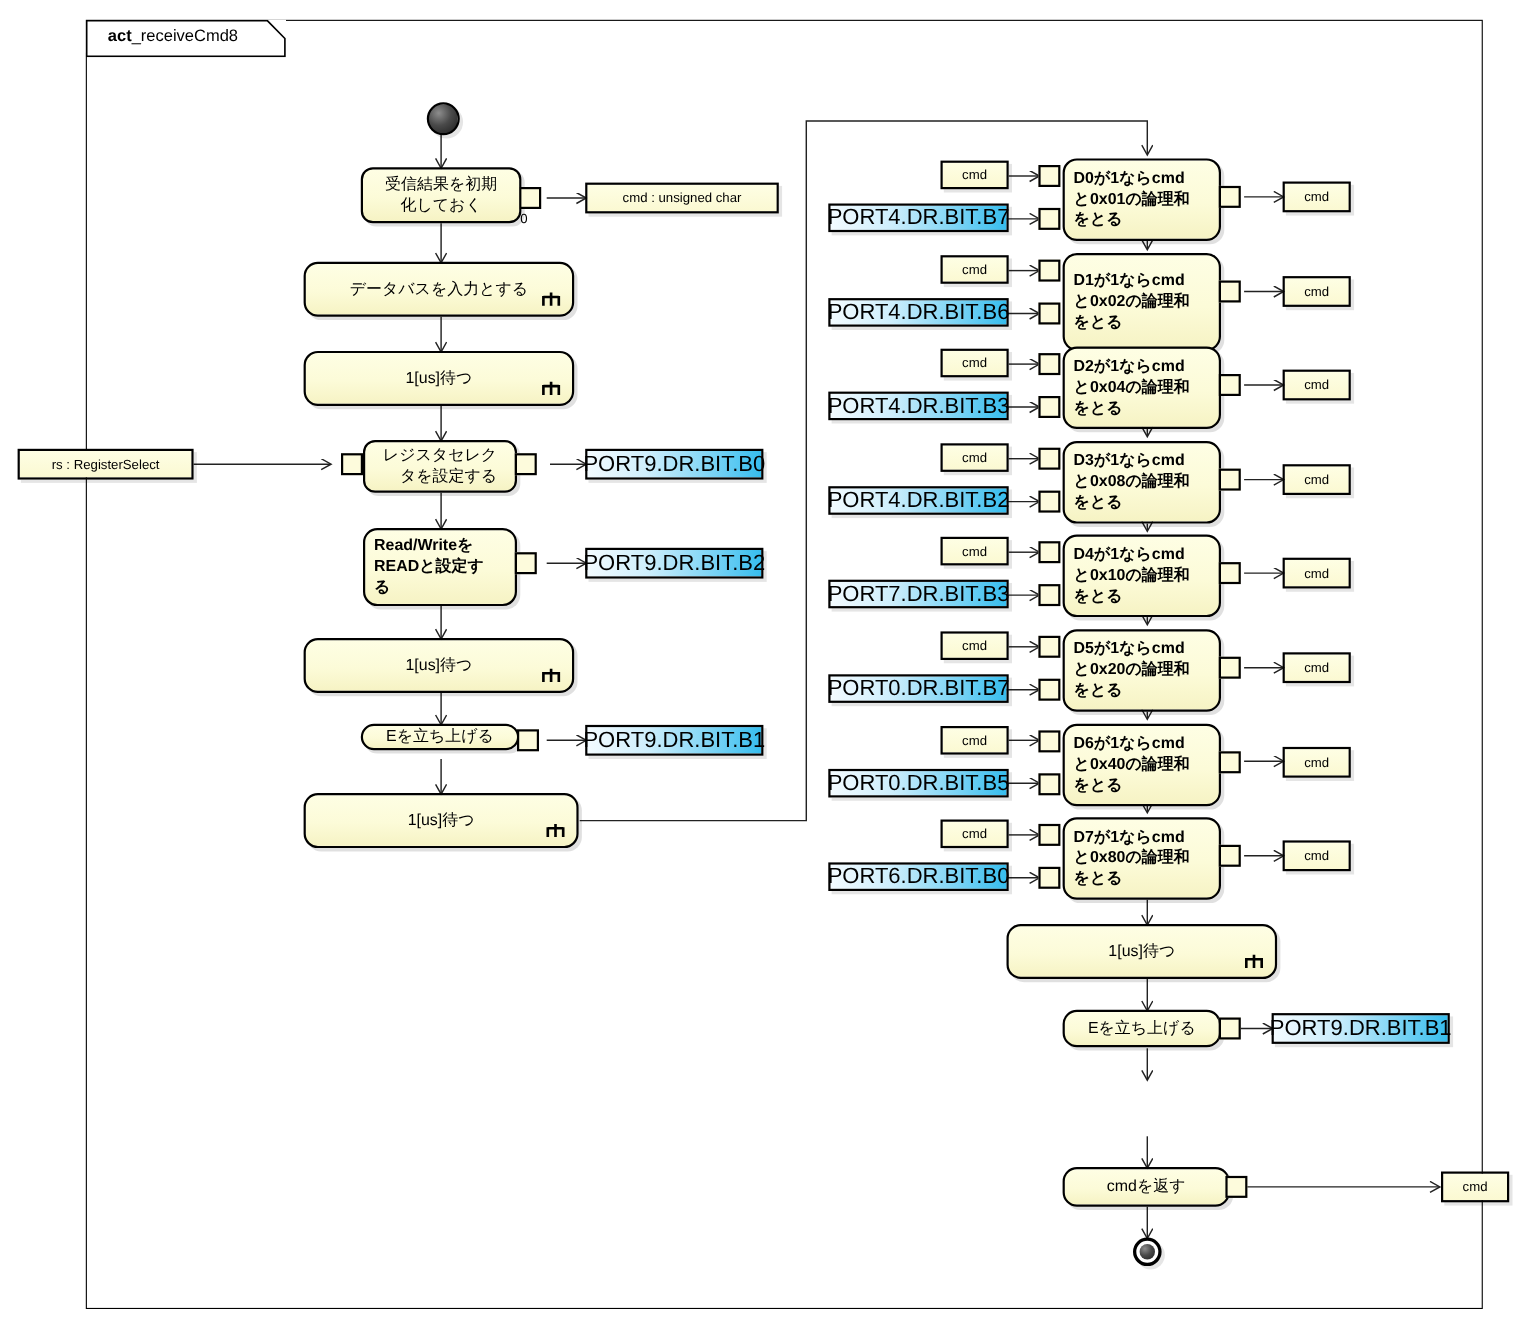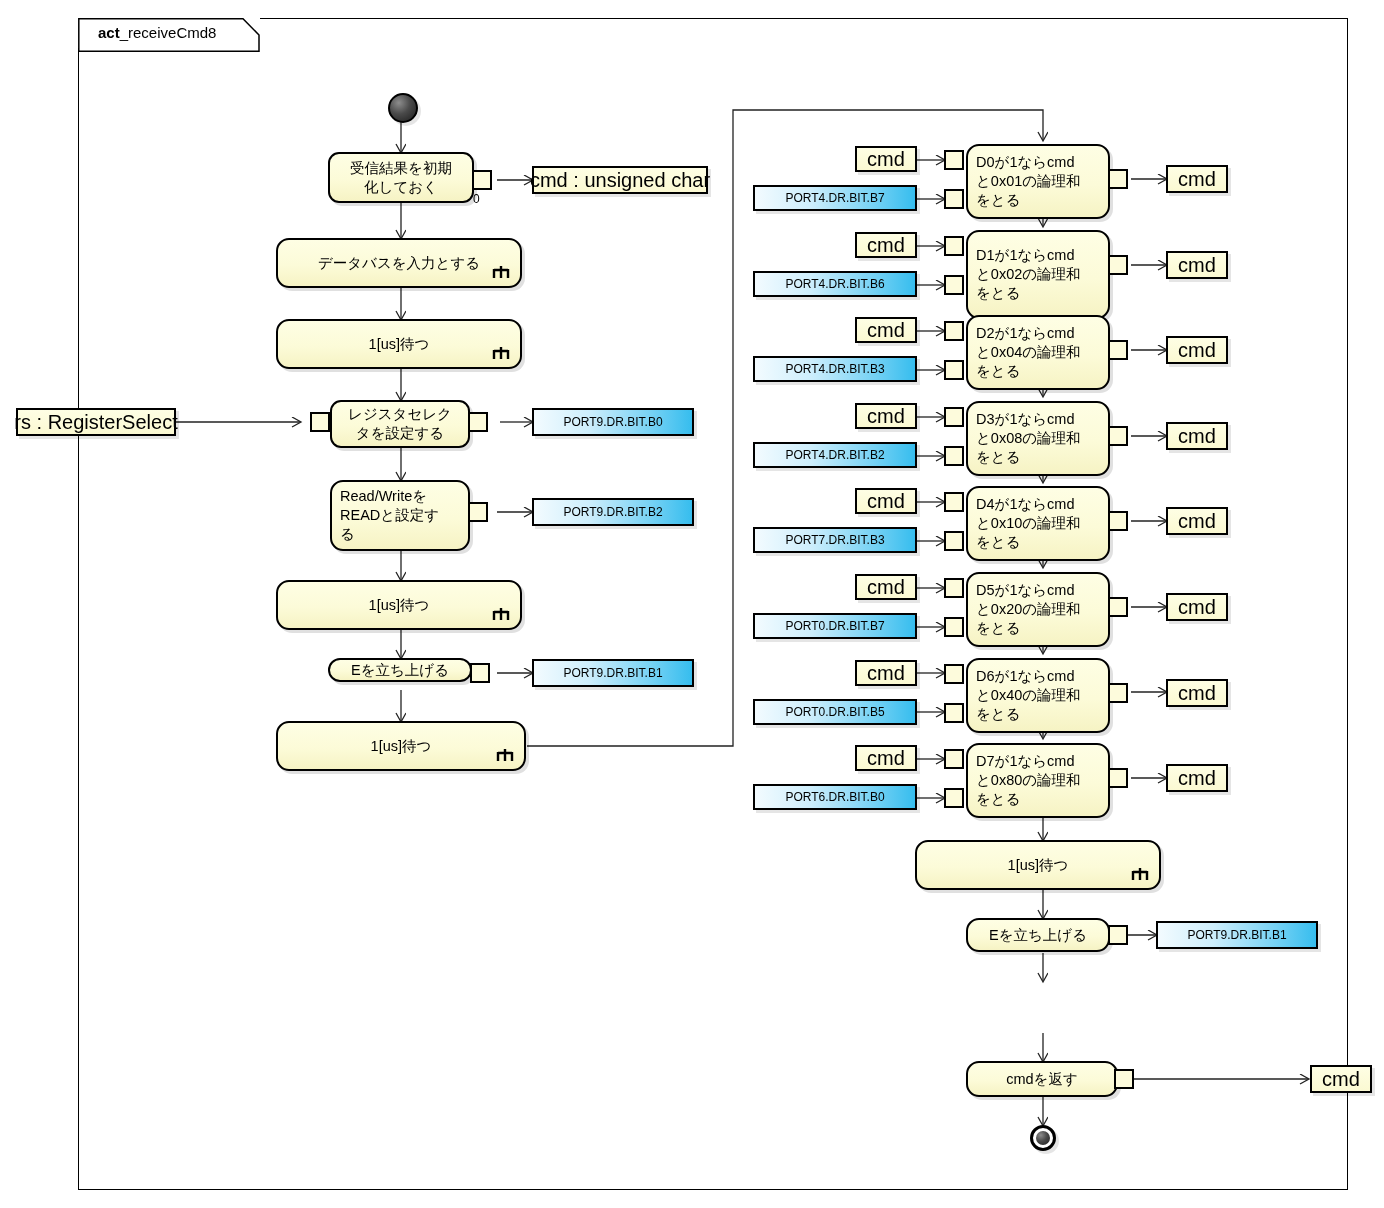--- a/index.html
+++ b/index.html
@@ -23,35 +23,35 @@
 
   
   .act{background:linear-gradient(to bottom,#fefee4 0%,#fcfbd8 55%,#f6f3c4 100%);
        border:2px solid #000;border-radius:13px;
        box-shadow:3px 3px 0 rgba(0,0,0,.12);
        display:flex;align-items:center;justify-content:center;
        font-size:14.5px;color:#000;line-height:19px;text-align:center;
        padding:4px 8px;}
   .act.multiline{align-items:center;border-radius:11px;}
   .act .txt{display:block;white-space:pre-line;}
-  .act.left .txt{text-align:left;width:100%;}
+  .act.left .txt{text-align:left;width:100%;font-weight:bold;}
 
   
   .objbox{background:linear-gradient(to bottom,#fefee4 0%,#fbf9d2 100%);
           border:2.5px solid #000;
           box-shadow:3px 3px 0 rgba(0,0,0,.10);
           display:flex;align-items:center;justify-content:center;
-          font-size:20px;color:#000;white-space:nowrap;}
+          font-size:12px;color:#000;white-space:nowrap;}
 
   
   .portbox{background:linear-gradient(to right,#f3fbff 0%,#cdeefc 35%,#74d1f4 75%,#36bdee 100%);
            border:2.5px solid #000;
            box-shadow:3px 3px 0 rgba(0,0,0,.10);
            display:flex;align-items:center;justify-content:center;
-           font-size:12px;color:#000;white-space:nowrap;text-align:center;}
+           font-size:20px;color:#000;white-space:nowrap;text-align:center;}
 
   
   .pin{position:absolute;width:20px;height:20px;box-sizing:border-box;
        background:#fdfbdc;border:2.5px solid #000;}
 
   
   .start{position:absolute;width:26px;height:26px;border-radius:50%;
          background:radial-gradient(circle at 34% 30%,#8d8d8d 0%,#4a4a4a 45%,#1c1c1c 100%);
          border:2px solid #000;box-shadow:3px 3px 0 rgba(0,0,0,.10);}
   .end-outer{position:absolute;width:26px;height:26px;border-radius:50%;
@@ -180,21 +180,21 @@
     </svg>
   </div>
 
   <div class="node act" style="left:276px;top:319px;width:246px;height:50px;">
     <span class="txt">1[us]待つ</span>
     <svg class="rake" style="right:10px;bottom:6px;" viewBox="0 0 18 15">
       <path d="M2,4 V13 M9,1 V13 M16,4 V13 M2,5 H16" stroke="#000" stroke-width="2.4" fill="none"></path>
     </svg>
   </div>
 
-  <div class="node act multiline" style="left:330px;top:400px;width:140px;height:48px;">
+  <div class="node act multiline" style="left:330px;top:400px;width:140px;height:48px;text-align:right;">
     <span class="txt">レジスタセレク
 タを設定する</span>
   </div>
   <div class="pin" style="left:310px;top:412px;"></div>
   <div class="pin" style="left:468px;top:412px;"></div>
 
   <div class="node portbox" style="left:532px;top:408px;width:162px;height:28px;">
     <span>PORT9.DR.BIT.B0</span>
   </div>
 

